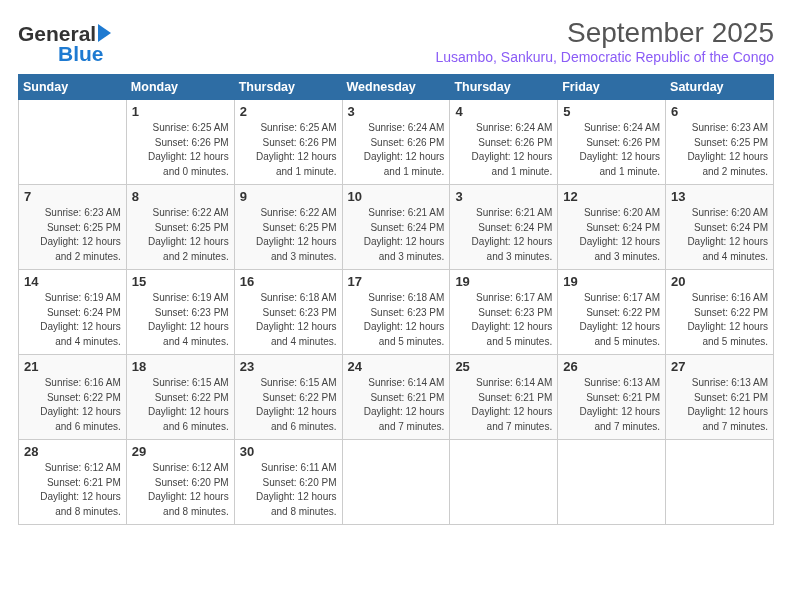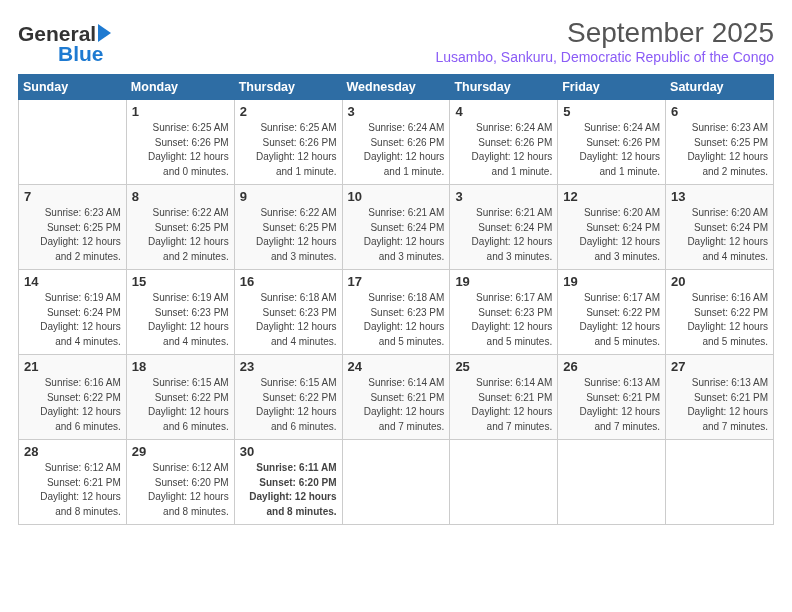--- a/index.html
+++ b/index.html
@@ -344,21 +344,21 @@
         </td>
         <td>
           <span class="day-num">29</span>
           <div class="cell-info" style="white-space: pre-line;">Sunrise: 6:12 AM
 Sunset: 6:20 PM
 Daylight: 12 hours
 and 8 minutes.</div>
         </td>
         <td>
           <span class="day-num">30</span>
-          <div class="cell-info" style="white-space: pre-line; font-weight: bold;">Sunrise: 6:11 AM
+          <div class="cell-info" style="white-space: pre-line;">Sunrise: 6:11 AM
 Sunset: 6:20 PM
 Daylight: 12 hours
 and 8 minutes.</div>
         </td>
         <td class="empty"></td>
         <td class="empty"></td>
         <td class="empty"></td>
         <td class="empty"></td>
       </tr>
     </tbody>

